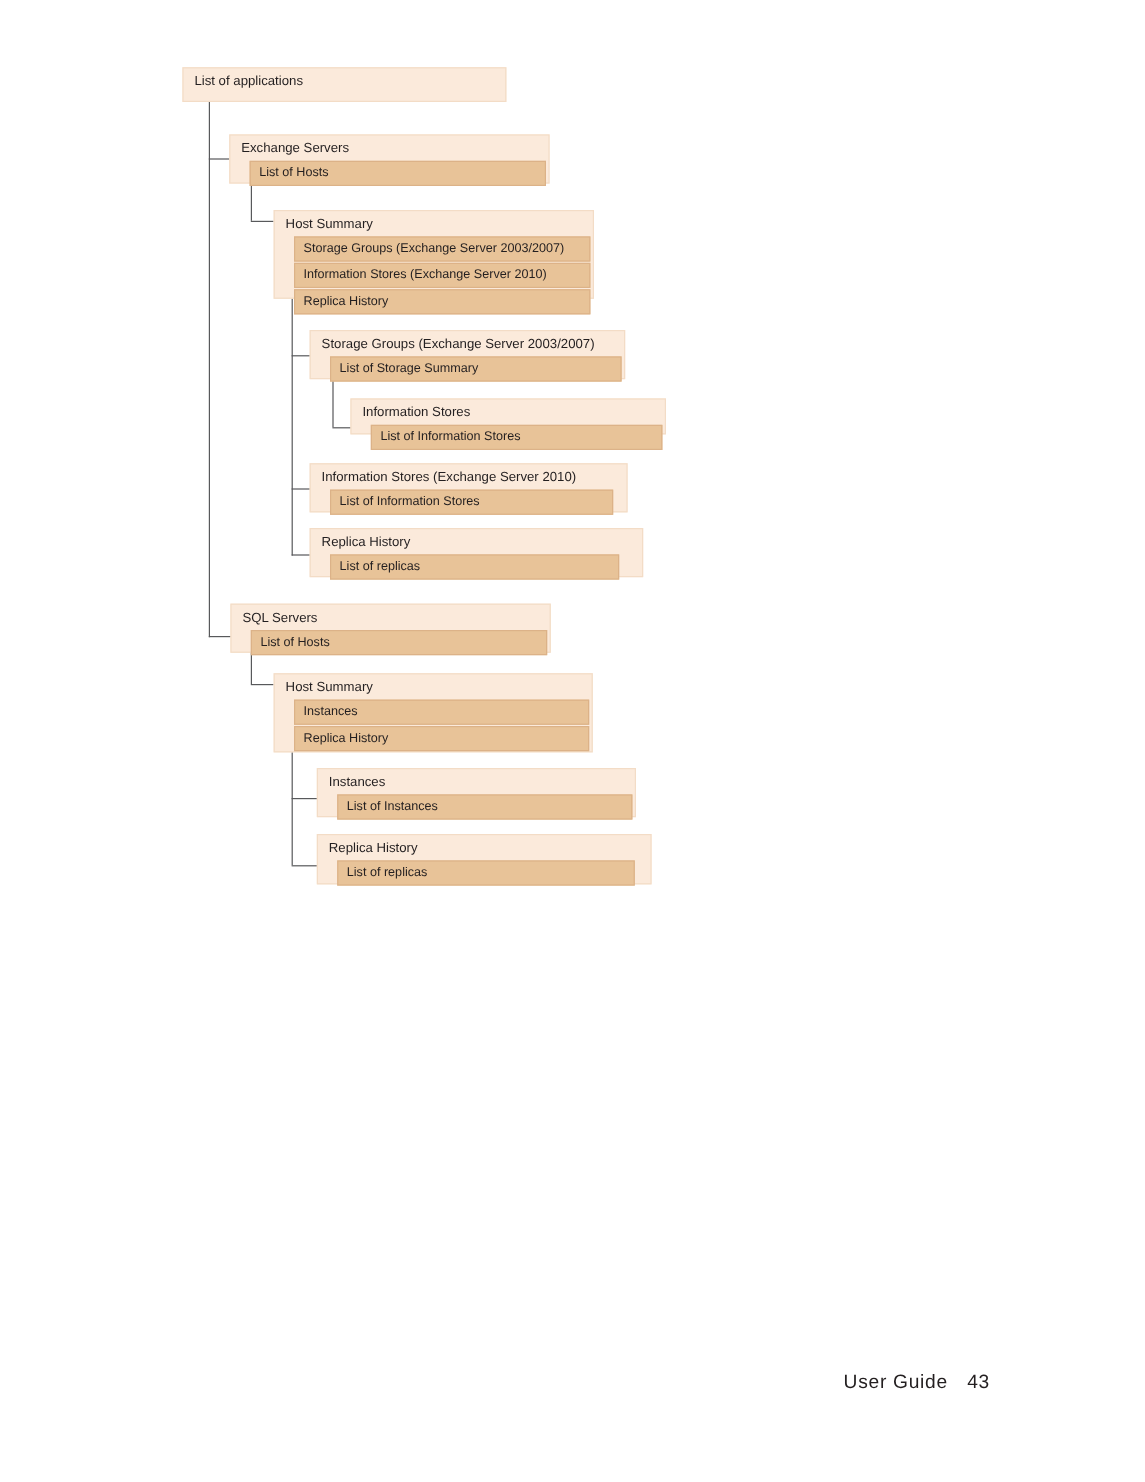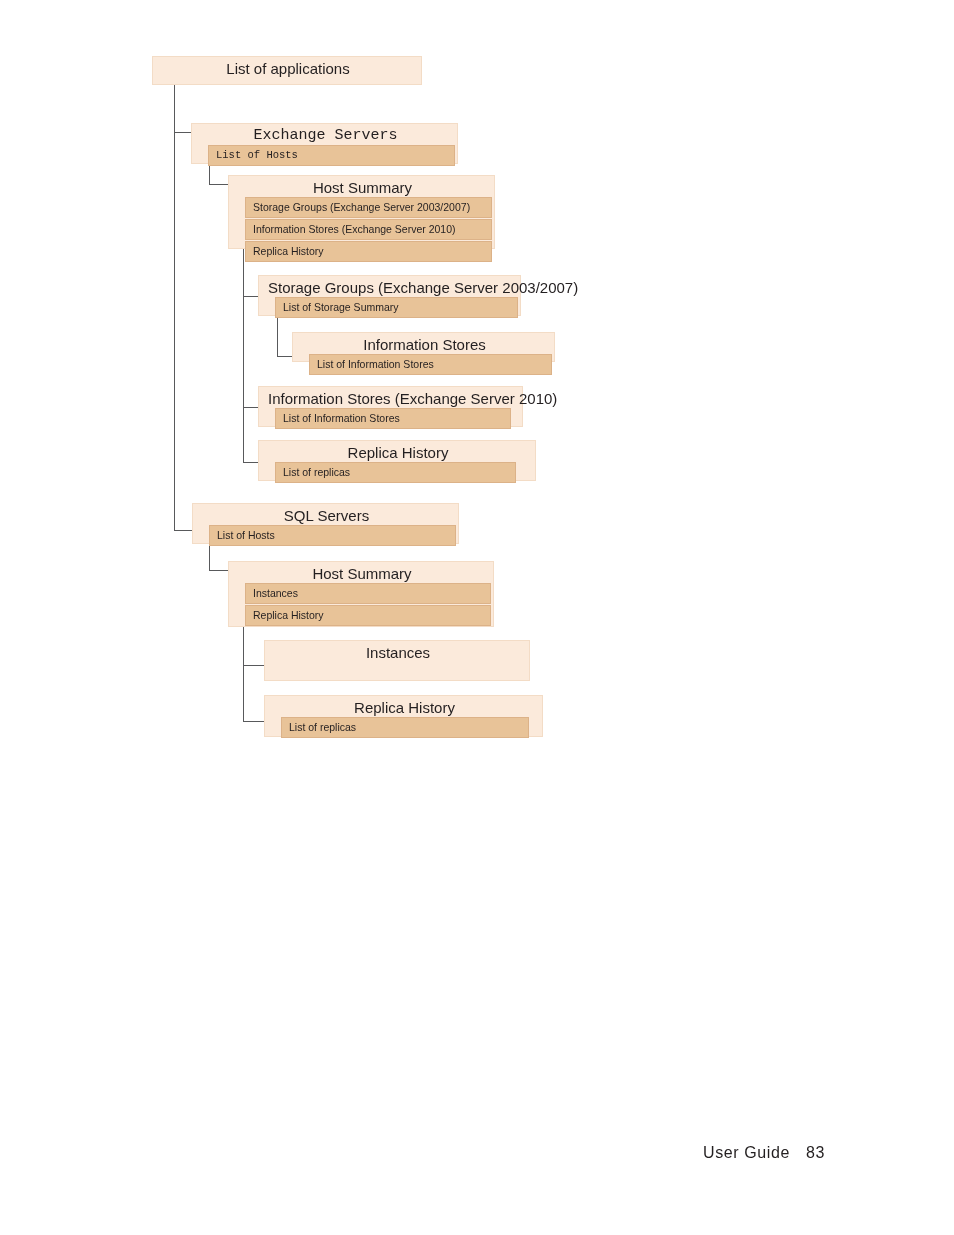--- a/index.html
+++ b/index.html
@@ -25,27 +25,26 @@
 
   
   .node {
     position: absolute;
     box-sizing: border-box;
     background: #fbeadb;
     border: 1px solid #f3dcc6;
     padding: 5px 7px 7px 7px;
   }
   .node-title {
-    font-size: 15px;
+    font-size: 11px;
     color: #231f20;
     line-height: 13px;
     padding-left: 2px;
     margin-bottom: 3px;
     white-space: nowrap;
-    text-align: center;
   }
   .item-list {
     display: block;
   }
   .item {
     box-sizing: border-box;
     background: #e8c398;
     border: 1px solid #dcb288;
     color: #231f20;
     font-size: 10.5px;
@@ -103,21 +102,21 @@
   <div class="conn h" style="left:209px; top:570px; width:19px;"></div>
 
   <div class="conn v" style="left:243px; top:626px; height:95px;"></div>
   <div class="conn h" style="left:243px; top:665px; width:22px;"></div>
   <div class="conn h" style="left:243px; top:721px; width:22px;"></div>
 
   <div class="node" style="left:152px; top:56px; width:270px; height:29px;">
     <div class="node-title">List of applications</div>
   </div>
 
-  <div class="node" style="left:191px; top:123px; width:267px; height:41px;font-family:Liberation Mono, monospace;">
+  <div class="node" style="left:191px; top:112px; width:267px; height:41px;">
     <div class="node-title">Exchange Servers</div>
     <div class="item-list">
       <div class="item" style="width:247px;">List of Hosts</div>
     </div>
   </div>
 
   <div class="node" style="left:228px; top:175px; width:267px; height:74px;">
     <div class="node-title">Host Summary</div>
     <div class="item-list">
       <div class="item" style="width:247px;">Storage Groups (Exchange Server 2003/2007)</div>
@@ -164,25 +163,28 @@
   <div class="node" style="left:228px; top:561px; width:266px; height:66px;">
     <div class="node-title">Host Summary</div>
     <div class="item-list">
       <div class="item" style="width:246px;">Instances</div>
       <div class="item" style="width:246px;">Replica History</div>
     </div>
   </div>
 
   <div class="node" style="left:264px; top:640px; width:266px; height:41px;">
     <div class="node-title">Instances</div>
+    <div class="item-list">
+      <div class="item" style="width:246px;">List of Instances</div>
+    </div>
   </div>
 
   <div class="node" style="left:264px; top:695px; width:279px; height:42px;">
     <div class="node-title">Replica History</div>
     <div class="item-list">
       <div class="item" style="width:248px;">List of replicas</div>
     </div>
   </div>
 
   <div class="footer footer-label">User Guide</div>
-  <div class="footer footer-page">83</div>
+  <div class="footer footer-page">43</div>
 
 </div>
 
 </body></html>

